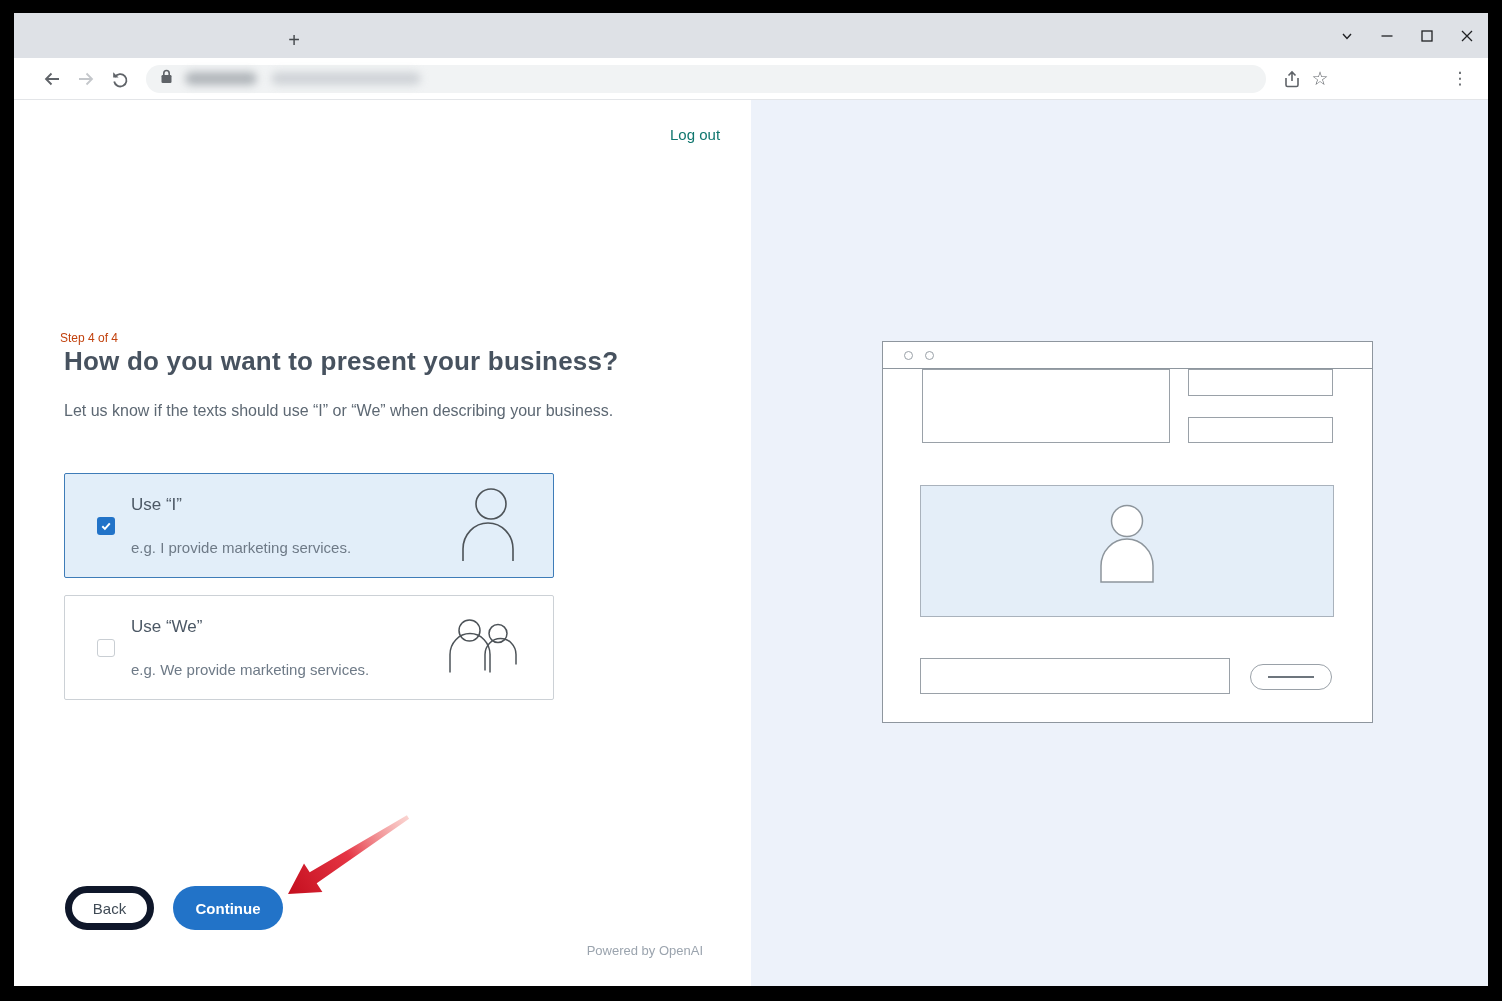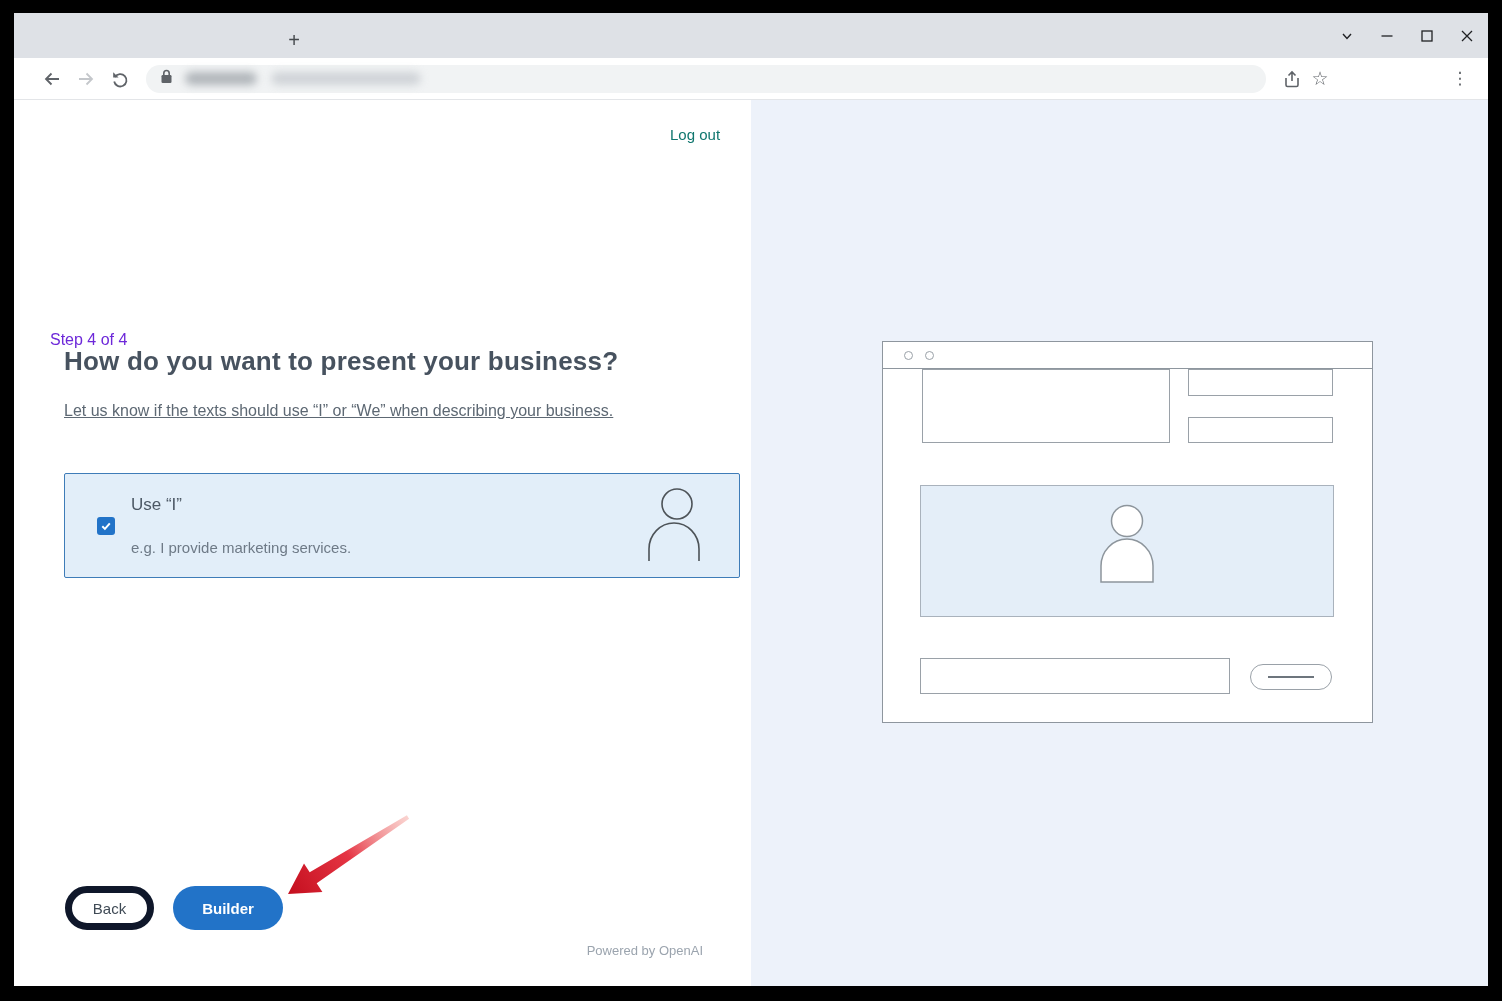--- a/index.html
+++ b/index.html
@@ -36,27 +36,27 @@
   .dots-glyph { font-size:17px; color:#5f6368; line-height:1; letter-spacing:0; }
   .tb-spacer { width:112px; height:1px; }
 
   
   .content { flex:1; display:flex; min-height:0; }
   .left-panel { width:737px; position:relative; background:#fff; flex:0 0 auto; }
   .right-panel { flex:1; background:#edf2fa; position:relative; }
 
   .logout { position:absolute; left:656px; top:26px; font-size:15px; color:#0f766e; cursor:pointer; }
 
-  .step-label { position:absolute; left:36px; top:231px; font-size:16px; color:#6d28d9; }
+  .step-label { position:absolute; left:46px; top:231px; font-size:12px; color:#c2410c; }
   .heading { position:absolute; left:50px; top:246px; font-size:26px; font-weight:700;
     color:#47525f; letter-spacing:.2px; white-space:nowrap; }
   .subheading { position:absolute; left:50px; top:302px; font-size:16px; color:#5d6873;
-    white-space:nowrap;text-decoration:underline; }
-
-  .option-card { position:absolute; left:50px; width:676px; height:105px; border-radius:2px;
+    white-space:nowrap; }
+
+  .option-card { position:absolute; left:50px; width:490px; height:105px; border-radius:2px;
     display:flex; align-items:center; padding-left:32px; cursor:pointer; }
   .card-selected { top:373px; background:#e2eef9; border:1px solid #3e7cb8; }
   .card-unselected { top:495px; background:#fff; border:1px solid #ccd1d6; }
   .checkbox { width:18px; height:18px; border-radius:3px; flex:0 0 auto;
     display:flex; align-items:center; justify-content:center; }
   .checkbox.checked { background:#2273c8; }
   .checkbox.unchecked { background:#fff; border:1.5px solid #c9ced3; }
   .card-text { margin-left:16px; }
   .card-title { font-size:17px; color:#4c5865; }
   .card-example { font-size:15px; color:#6e7a87; margin-top:24px; }
@@ -180,23 +180,38 @@
           <div class="card-example">e.g. I provide marketing services.</div>
         </div>
         <div class="card-icon">
           <svg width="58" height="74" viewBox="0 0 58 74">
             <circle cx="32" cy="17" r="15" fill="none" stroke="#4d5358" stroke-width="1.6"></circle>
             <path d="M4 74 V62 A25 26 0 0 1 54 62 V74" fill="none" stroke="#4d5358" stroke-width="1.6"></path>
           </svg>
         </div>
       </div>
 
+      <div class="option-card card-unselected">
+        <div class="checkbox unchecked"></div>
+        <div class="card-text">
+          <div class="card-title">Use “We”</div>
+          <div class="card-example">e.g. We provide marketing services.</div>
+        </div>
+        <div class="card-icon">
+          <svg width="68" height="55" viewBox="0 0 68 55">
+            <circle cx="49" cy="15" r="9" fill="none" stroke="#4d5358" stroke-width="1.5"></circle>
+            <path d="M36 52 V36 A15.5 16 0 0 1 67 36 V46" fill="none" stroke="#4d5358" stroke-width="1.5"></path>
+            <circle cx="20.5" cy="12" r="10.5" fill="none" stroke="#4d5358" stroke-width="1.5"></circle>
+            <path d="M1 54 V36 A20 21 0 0 1 41 36 V54" fill="none" stroke="#4d5358" stroke-width="1.5"></path>
+          </svg>
+        </div>
+      </div>
 
       <button class="back-btn">Back</button>
-      <button class="continue-btn">Builder</button>
+      <button class="continue-btn">Continue</button>
 
       <div class="annot-arrow">
         <svg width="132" height="88" viewBox="0 0 132 88">
           <defs>
             <linearGradient id="arrowGrad" x1="126" y1="3" x2="6" y2="80" gradientUnits="userSpaceOnUse">
               <stop offset="0" stop-color="#f6b0aa" stop-opacity="0.55"></stop>
               <stop offset="0.5" stop-color="#e53544"></stop>
               <stop offset="1" stop-color="#c40e1e"></stop>
             </linearGradient>
           </defs>

